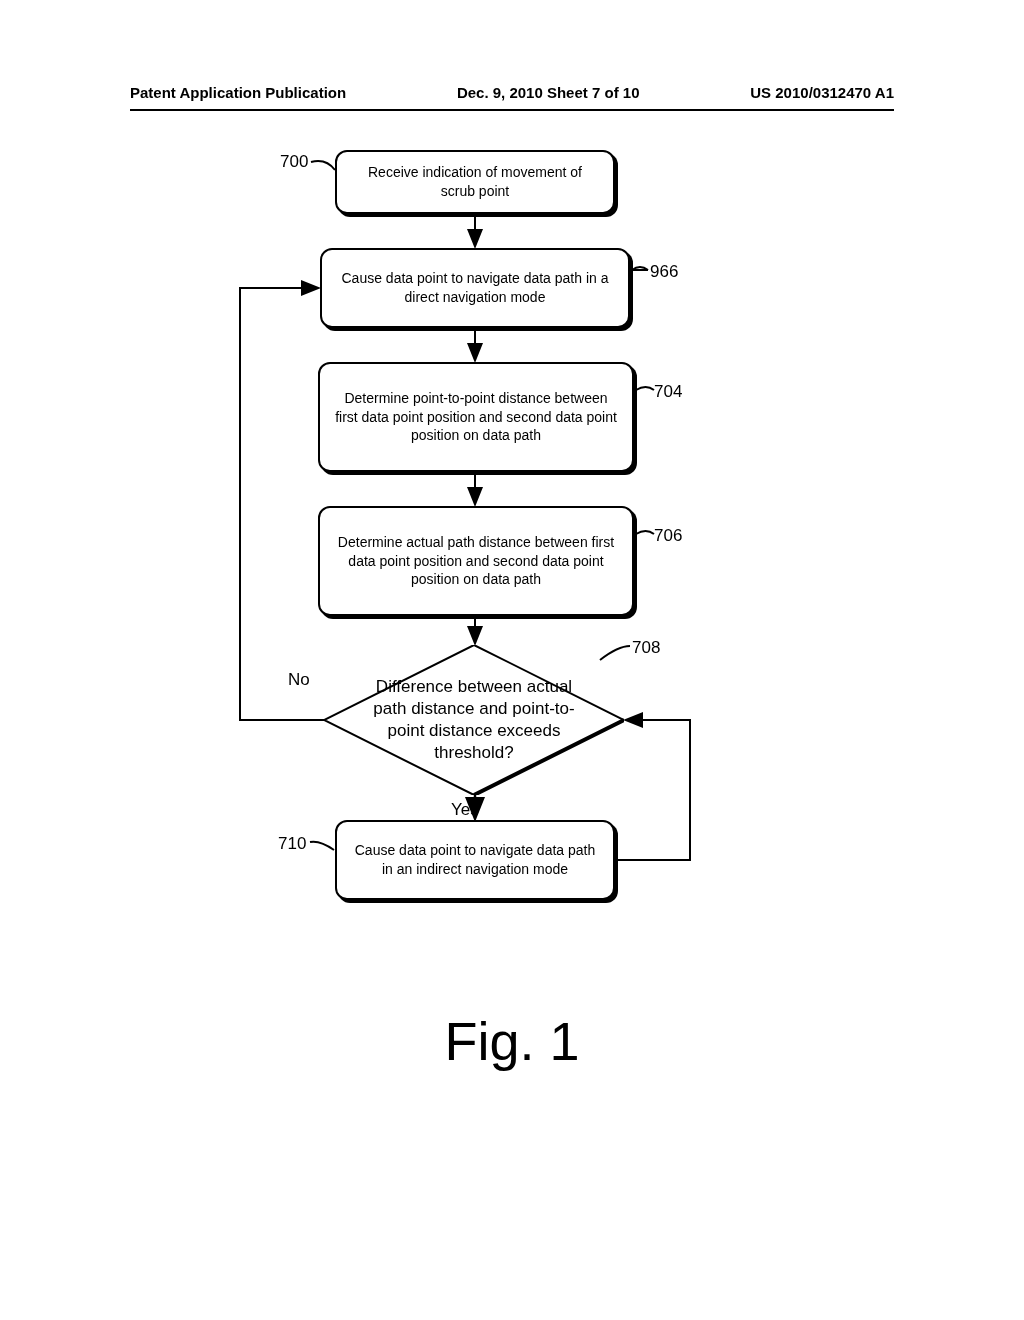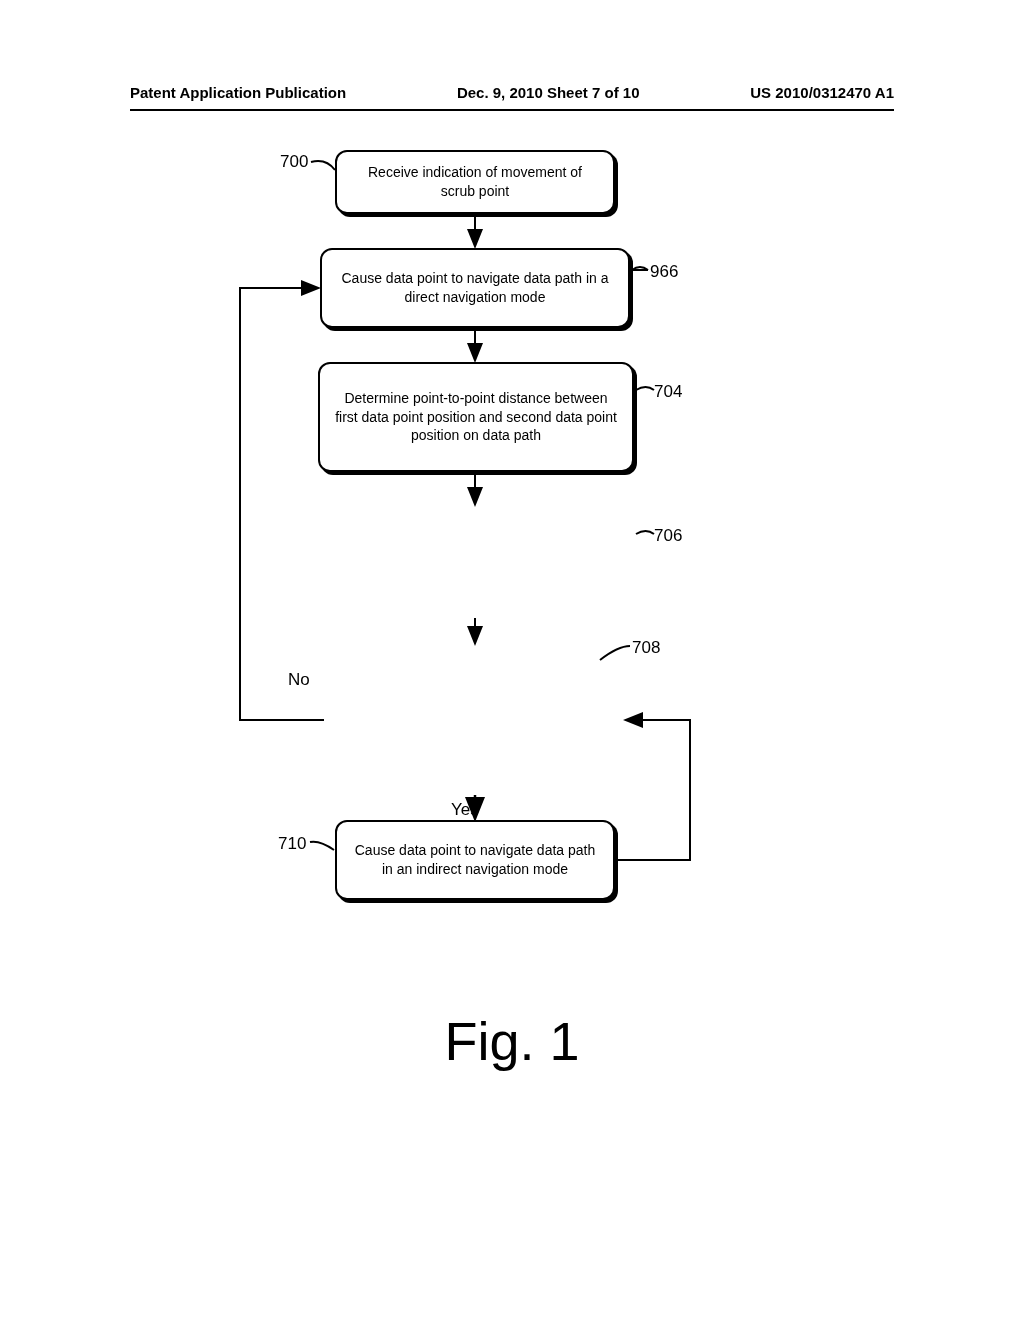--- a/index.html
+++ b/index.html
@@ -159,21 +159,33 @@
 
   <div class="box b700">
     <span>Receive indication of movement of scrub point</span>
   </div>
   <div class="box b702">
     <span>Cause data point to navigate data path in a direct navigation mode</span>
   </div>
   <div class="box b704">
     <span>Determine point-to-point distance between first data point position and second data point position on data path</span>
   </div>
+  <div class="box b706">
+    <span>Determine actual path distance between first data point position and second data point position on data path</span>
+  </div>
 
+  <div class="diamond-wrap">
+    <svg class="diamond-shape" viewBox="0 0 300 150">
+      <polygon points="150,0 300,75 150,150 0,75" fill="#fff" stroke="#000" stroke-width="2"></polygon>
+      <polyline points="300,75 150,150" fill="none" stroke="#000" stroke-width="4"></polyline>
+    </svg>
+    <div class="diamond-text">
+      <span>Difference between actual path distance and point-to-point distance exceeds threshold?</span>
+    </div>
+  </div>
 
   <div class="box b710">
     <span>Cause data point to navigate data path in an indirect navigation mode</span>
   </div>
 
   <div class="label l700">700</div>
   <div class="label l702">966</div>
   <div class="label l704">704</div>
   <div class="label l706">706</div>
   <div class="label l708">708</div>

